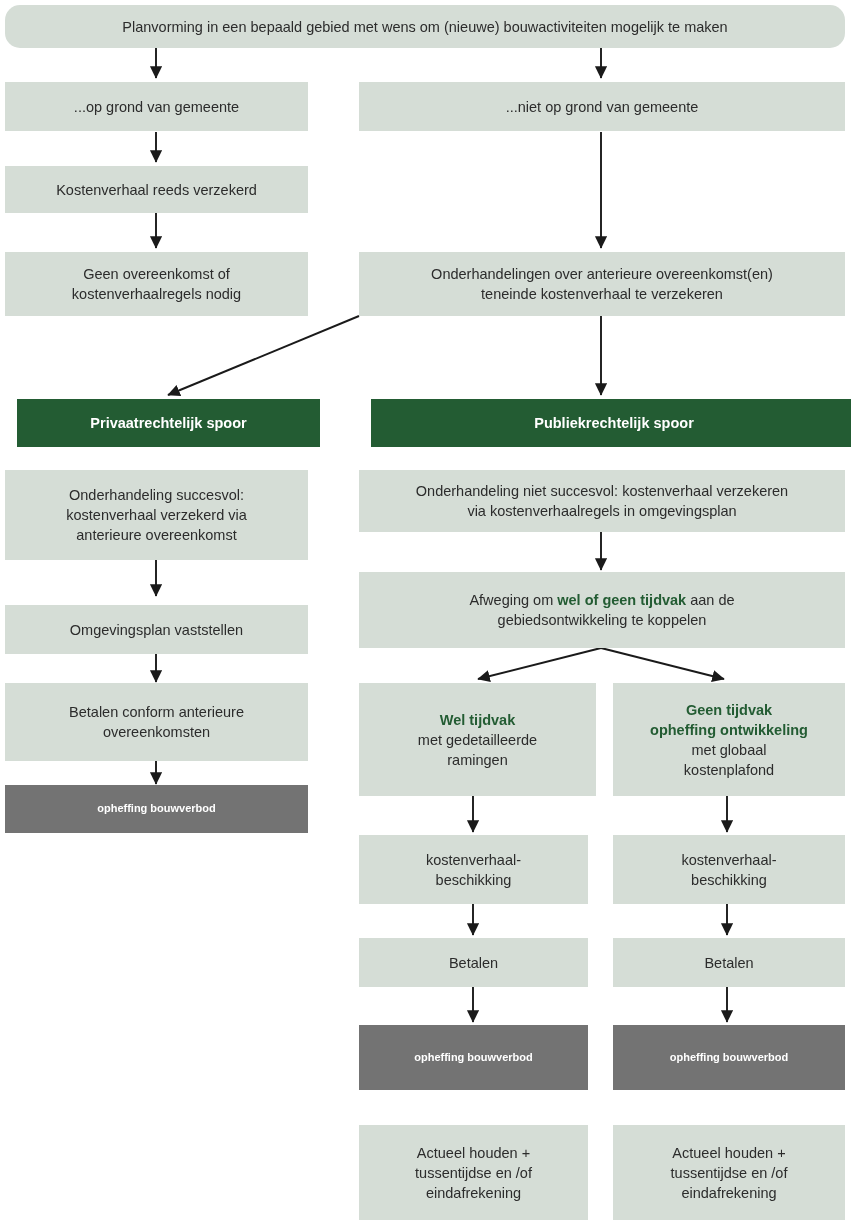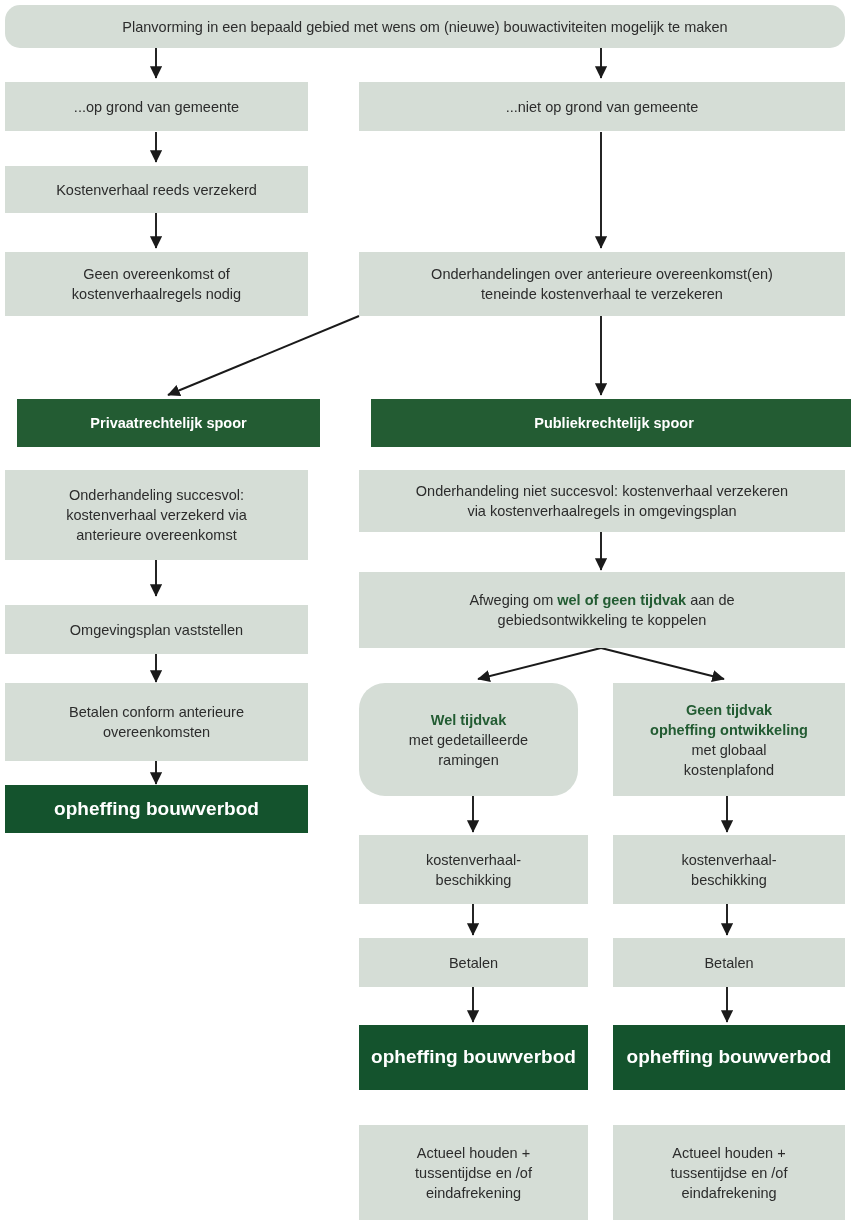--- a/index.html
+++ b/index.html
@@ -50,23 +50,23 @@
     font-weight: 400;
   }
   .darkgreen {
     background: #235c33;
     color: #ffffff;
     font-size: 14.5px;
     font-weight: 700;
     margin-left: 12px;
   }
   .brightgreen {
-    background: #14532d;
+    background: #737373;
     color: #ffffff;
-    font-size: 19px;
+    font-size: 11px;
     font-weight: 700;
   }
   .bold-green-inline {
     font-weight: 700;
     color: #235c33;
   }
   .mixed .l1 { font-weight: 700; color: #235c33; }
   .mixed .l2 { font-weight: 700; color: #235c33; }
   .mixed .l3 { font-weight: 400; color: #2c2c2c; }
 </style>
@@ -169,21 +169,21 @@
   </div>
   <div class="node grey" style="left:359px; top:572px; width:486px; height:76px;">
     <span class="txt"><span>Afweging om </span><span class="bold-green-inline">wel of geen tijdvak</span><span> aan de
 gebiedsontwikkeling te koppelen</span></span>
   </div>
 
   <div class="node grey" style="left:5px; top:683px; width:303px; height:78px;">
     <span class="txt">Betalen conform anterieure
 overeenkomsten</span>
   </div>
-  <div class="node grey mixed" style="left:359px; top:683px; width:219px; height:113px; flex-direction:column;border-radius:26px;">
+  <div class="node grey mixed" style="left:359px; top:683px; width:237px; height:113px; flex-direction:column;">
     <span class="txt l1">Wel tijdvak</span>
     <span class="txt l3">met gedetailleerde
 ramingen</span>
   </div>
   <div class="node grey mixed" style="left:613px; top:683px; width:232px; height:113px; flex-direction:column;">
     <span class="txt l1">Geen tijdvak</span>
     <span class="txt l2">opheffing ontwikkeling</span>
     <span class="txt l3">met globaal
 kostenplafond</span>
   </div>

